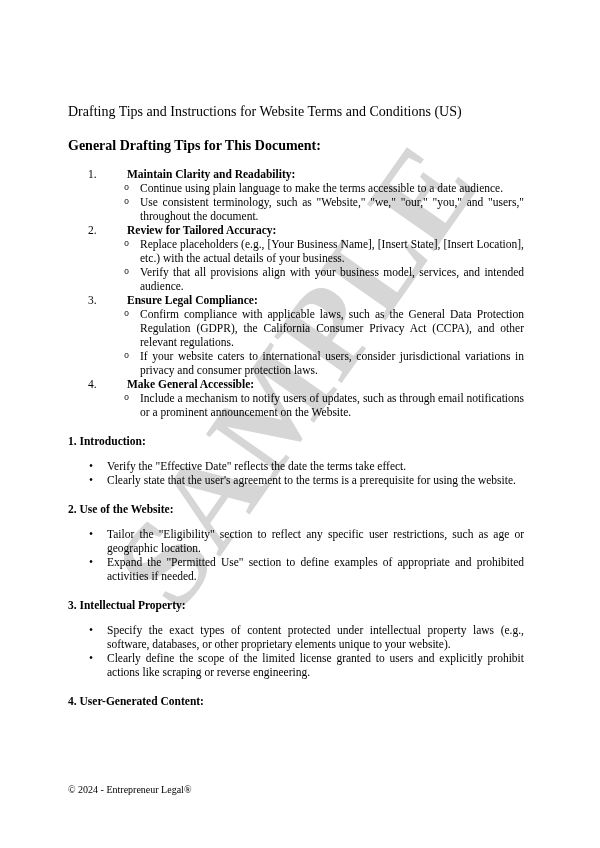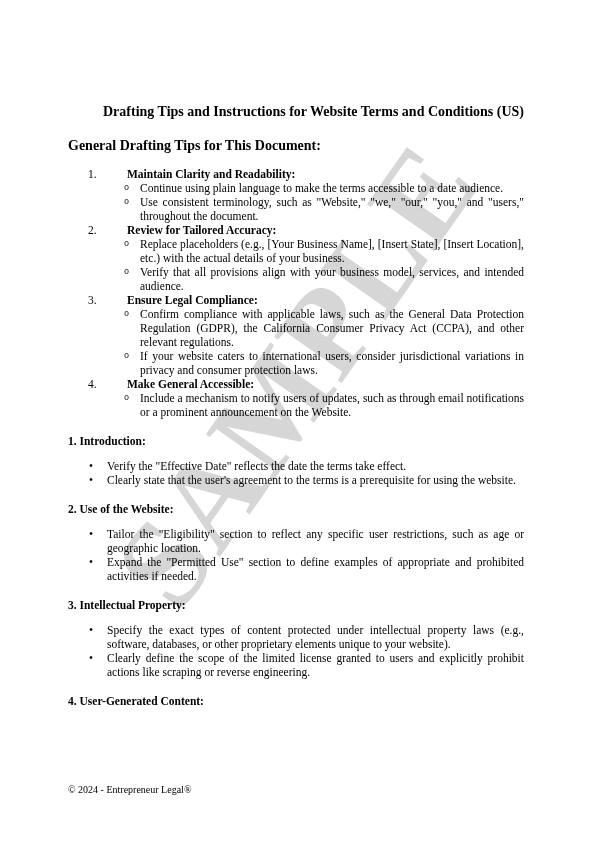--- a/index.html
+++ b/index.html
@@ -30,22 +30,22 @@
     left: 68px;
     top: 0;
     width: 456px;
     z-index: 1;
     font-size: 11.5px;
     line-height: 14px;
   }
   .doc-title {
     margin: 103px 0 0 0;
     font-size: 14px;
-    font-weight: bold;
-    text-align: right;
+    font-weight: normal;
+    text-align: left;
     line-height: 17px;
   }
   .h-major {
     font-size: 14px;
     font-weight: bold;
     margin: 17px 0 13px 0;
     line-height: 17px;
   }
   .h-major.sect { margin-top: 7px; margin-bottom: 0; }
   .h-sub {

